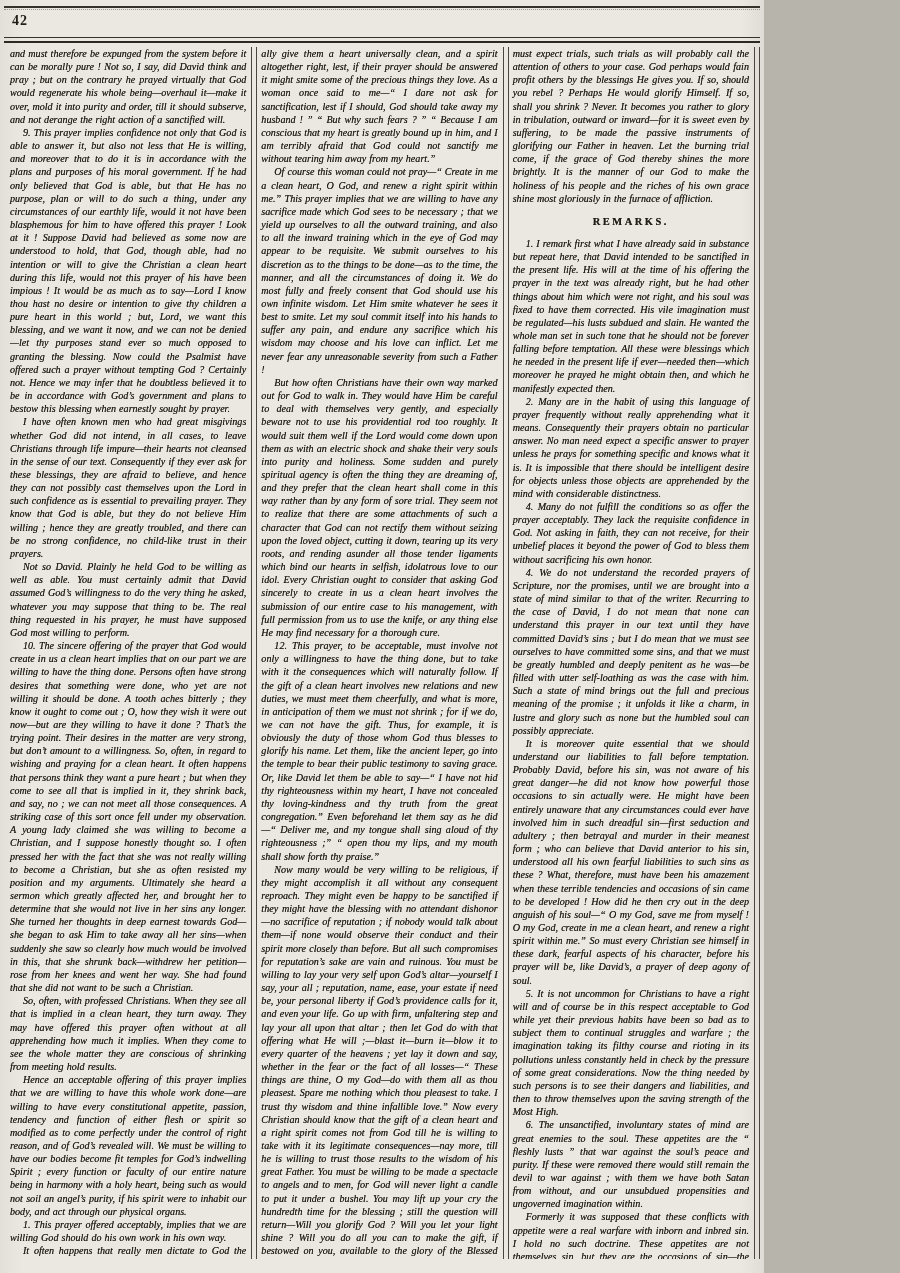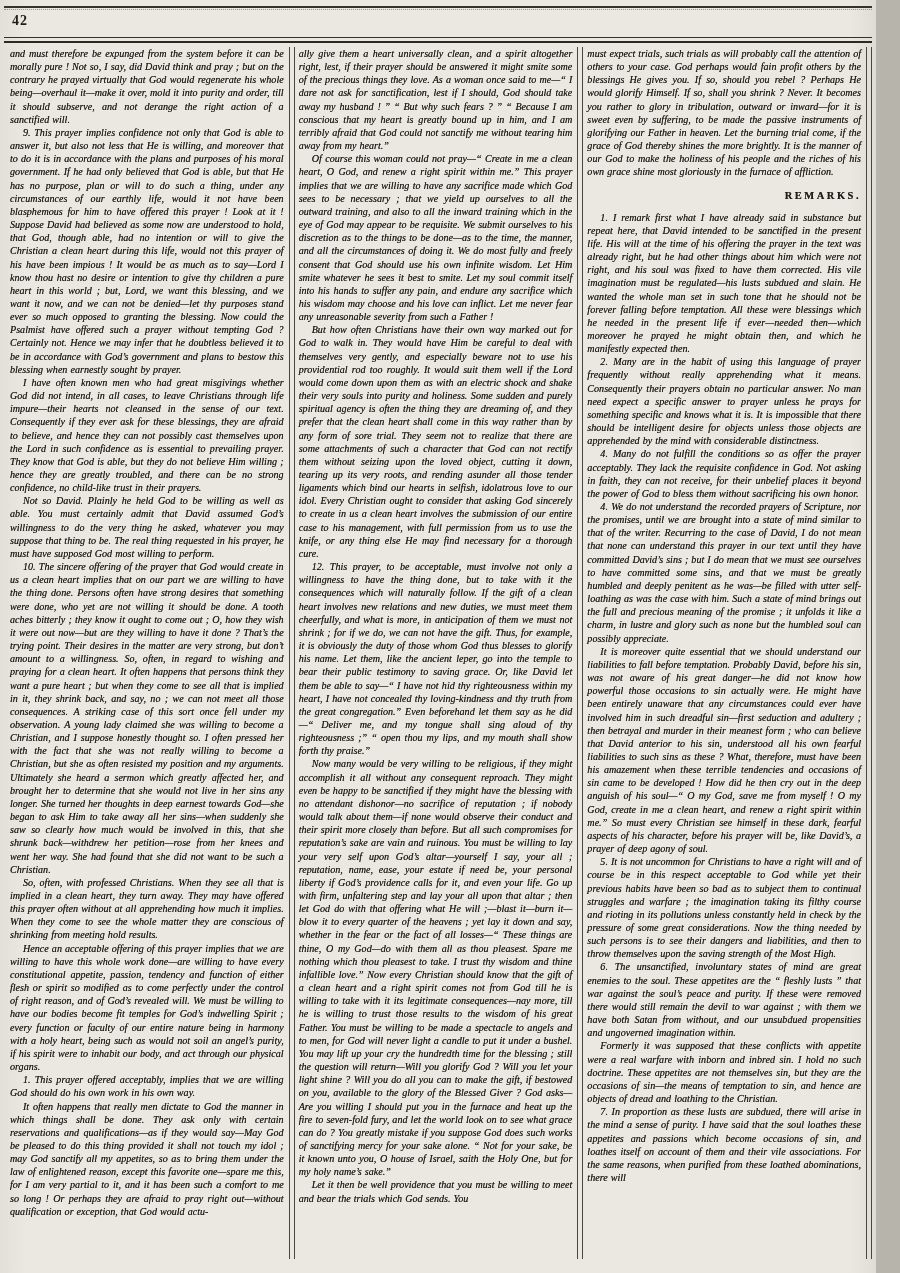--- a/index.html
+++ b/index.html
@@ -2,21 +2,21 @@
 <html><head>
 <meta charset="utf-8">
 <style>
   html,body{margin:0;padding:0;}
   body{
     width:900px;height:1273px;overflow:hidden;
     background:#b7b4ac;
     font-family:"Liberation Serif","DejaVu Serif",serif;
   }
   .page{
-    position:relative;width:876px;height:1273px;
+    position:relative;width:764px;height:1273px;
     background:#eae8e1;
     background-image:linear-gradient(90deg, rgba(120,115,100,0.07) 0%, rgba(0,0,0,0) 3%, rgba(0,0,0,0) 97%, rgba(120,115,100,0.10) 100%);
     color:#211e18;overflow:hidden;
   }
   .rule-top{
     position:absolute;top:6px;left:4px;right:4px;height:0;
     border-top:2px solid #35322b;
   }
   .rule-top:after{
     content:"";position:absolute;top:1px;left:0;right:0;border-top:1px dotted rgba(53,50,43,.45);
@@ -49,21 +49,21 @@
   }
   .column p{
     margin:0;font-size:10.1px;line-height:13.15px;
     text-indent:13px;
     word-spacing:0.5px;
     text-shadow:0 0 .35px rgba(33,30,24,.8);
     font-style:italic;
   }
   .column p.continuation{text-indent:0;}
   .column h3.heading{
-    margin:11px 0 10px 0;text-align:right;text-indent:0;
+    margin:11px 0 10px 0;text-align:center;text-indent:0;
     font-size:10.5px;font-weight:bold;letter-spacing:2.5px;
     text-shadow:0 0 .35px rgba(33,30,24,.8);
   }
 </style>
 </head>
 <body>
 
 <div class="page">
   <div class="rule-top"></div>
   <div class="page-number">42</div>

